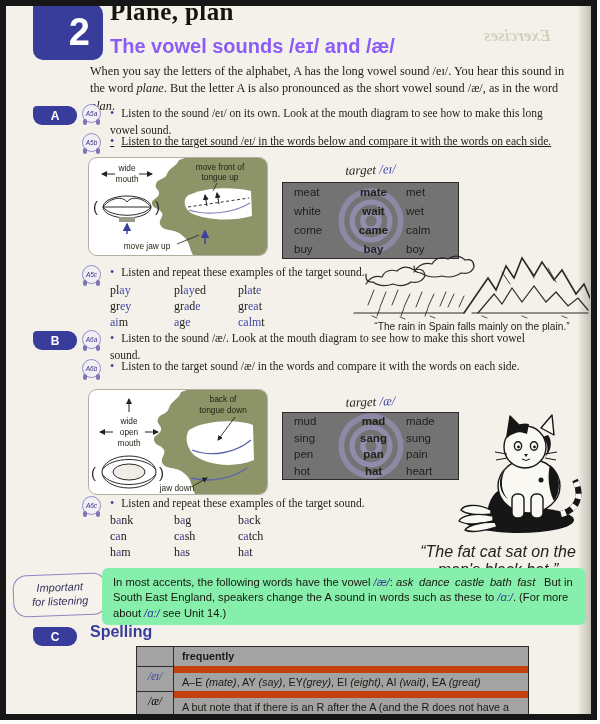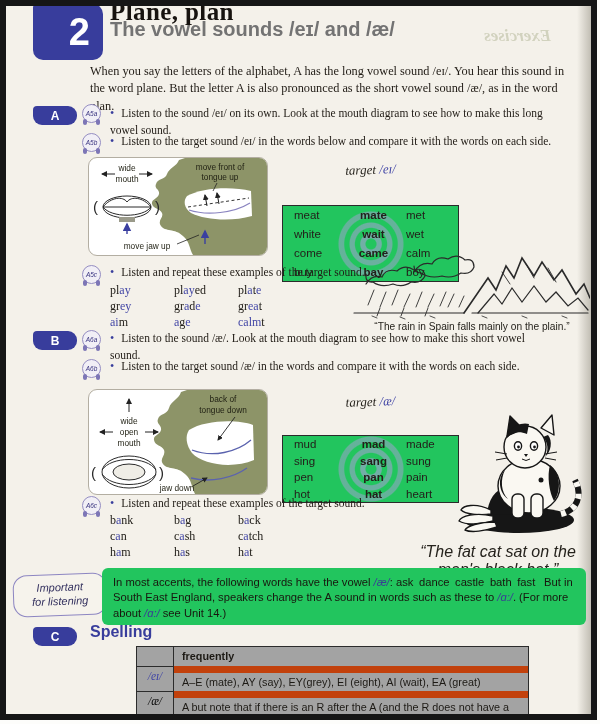--- a/index.html
+++ b/index.html
@@ -9,85 +9,85 @@
   .edge-shade{position:absolute;right:0;top:0;bottom:0;width:14px;
     background:linear-gradient(to right,rgba(110,105,90,0),rgba(110,105,90,.38));}
 
   .ghost{position:absolute;right:40px;top:20px;font:bold italic 17px "Liberation Serif",serif;
     color:#8d9468;opacity:.33;transform:scaleX(-1);}
 
   .unit-badge{position:absolute;left:27px;top:-2px;width:70px;height:56px;background:#383d9c;
     border-radius:4px 10px 10px 10px;color:#fff;display:flex;align-items:center;justify-content:flex-end;
     padding-right:13px;box-sizing:border-box;font-weight:bold;font-size:38px;}
   .title{position:absolute;left:104px;top:-8px;font:bold 25px "Liberation Serif",serif;color:#17130f;letter-spacing:.4px;}
-  .subtitle{position:absolute;left:104px;top:12px;font-weight:bold;font-size:20px;color:#737373;}
+  .subtitle{position:absolute;left:104px;top:29px;font-weight:bold;font-size:20px;color:#8b5cf6;}
 
   .intro{position:absolute;left:84px;top:57px;width:492px;margin:0;
     font-family:"Liberation Serif",serif;font-size:12.3px;line-height:1.42;color:#201b15;}
 
   .badge{position:absolute;width:44px;height:19px;background:#383d9c;border-radius:4px 9px 9px 9px;
     color:#fff;font-weight:bold;font-size:12px;display:flex;align-items:center;justify-content:center;}
   .badge.a{left:27px;top:100px;} .badge.b{left:27px;top:325px;} .badge.c{left:27px;top:621px;}
 
   .track{position:absolute;width:19px;height:19px;}
   .track .circ{position:absolute;inset:0;border:1px solid #958ec2;border-radius:50%;background:#f1eff6;
     display:flex;align-items:center;justify-content:center;font-style:italic;font-size:6.5px;color:#3a3580;}
   .track .cup{position:absolute;width:4px;height:6px;border-radius:2px;background:#7d76b6;bottom:-2px;}
   .track .cup.l{left:1px;} .track .cup.r{right:1px;}
   .t-a5a{left:76px;top:98px;} .t-a5b{left:76px;top:127px;} .t-a5c{left:76px;top:259px;}
   .t-a6a{left:76px;top:324px;} .t-a6b{left:76px;top:353px;} .t-a6c{left:76px;top:490px;}
 
   .bullet{position:absolute;left:104px;margin:0;font-family:"Liberation Serif",serif;
     font-size:11.5px;line-height:1.4;color:#201b15;}
   .bullet::before{content:"\2022";color:#383d9c;margin-right:7px;font-size:12px;}
-  .b-a5a{top:99px;width:445px;} .b-a5b{top:127px;width:482px;}
+  .b-a5a{top:99px;width:445px;} .b-a5b{top:127px;width:482px;text-decoration:underline;}
   .b-a6a{top:324px;width:438px;} .b-a6b{top:352px;width:482px;}
   .b-a5c{top:258px;width:420px;} .b-a6c{top:489px;width:420px;}
 
   .mouth{position:absolute;left:82px;width:178px;background:#fff;border:1px solid #b3ae a2;
     border:1px solid #b3aea2;border-radius:9px;overflow:hidden;}
   .mouth.m1{top:151px;height:97px;} .mouth.m2{top:383px;height:104px;text-align:center;}
   .mouth svg{display:block;width:100%;height:100%;}
   .dlab{font-family:"Liberation Sans",sans-serif;font-size:8.3px;fill:#1f1f12;}
 
   .theading{position:absolute;left:276px;width:177px;text-align:center;
     font:italic 13px "Liberation Serif",serif;color:#26231d;transform:rotate(-2deg);}
   .th1{top:156px;} .th2{top:388px;}
-  .ttable{position:absolute;left:276px;width:177px;border:1.3px solid #2b2b2b;background:#22c55e;
-    overflow:hidden;box-sizing:border-box;margin-top:23px;}
+  .ttable{position:absolute;left:276px;width:177px;border:1.3px solid #2b2b2b;background:#737373;
+    overflow:hidden;box-sizing:border-box;}
   .ttable.t1{top:176px;height:77px;} .ttable.t2{top:406px;height:68px;}
   .rings{position:absolute;left:50%;top:50%;width:76px;height:76px;transform:translate(-50%,-50%);
     border-radius:50%;z-index:0;background:radial-gradient(circle closest-side,
       rgba(167,159,214,0) 0 13%, rgba(167,159,214,.6) 16% 27%, rgba(167,159,214,0) 30% 41%,
       rgba(167,159,214,.55) 44% 55%, rgba(167,159,214,0) 58% 69%,
       rgba(167,159,214,.5) 72% 84%, rgba(167,159,214,0) 87%);}
   .trow{display:flex;align-items:center;height:25%;position:relative;z-index:1;}
   .tcell{font-size:11.5px;color:#23201b;}
   .tc0{width:58px;padding-left:11px;box-sizing:border-box;}
   .tc1{flex:1;text-align:center;font-weight:bold;}
   .tc2{width:52px;text-align:left;}
 
   .wgrid{position:absolute;left:104px;font-family:"Liberation Serif",serif;font-size:12px;color:#23201b;}
   .wg-a{top:276px;} .wg-b{top:506px;}
   .wrow{display:flex;height:16px;align-items:center;}
   .wcell{width:64px;}
   .hl{color:#4347a6;}
-  .it{}
+  .it{font-style:italic;}
 
   .rain{position:absolute;left:346px;top:244px;width:238px;height:70px;}
   .rain-cap{position:absolute;left:348px;top:315px;width:236px;font-size:10.2px;color:#26231d;text-align:center;}
   .cat{position:absolute;left:449px;top:404px;width:140px;height:132px;}
   .cat-cap{position:absolute;left:392px;top:537px;width:200px;font-size:16px;color:#26231d;text-align:center;font-style:italic;}
 
   .bubble{position:absolute;left:7px;top:568px;width:92px;height:40px;border:1.5px solid #8d86c2;
     border-radius:14px;background:#f6f3ec;display:flex;align-items:center;justify-content:center;
     text-align:center;font-style:italic;font-size:11px;color:#33305e;transform:rotate(-2deg);line-height:1.25;}
   .bubble::after{content:"";position:absolute;right:-9px;top:9px;width:13px;height:11px;background:#f6f3ec;
     border-right:1.5px solid #8d86c2;border-top:1.5px solid #8d86c2;transform:skewX(-38deg);}
-  .note{position:absolute;left:96px;top:562px;width:484px;height:57px;background:#22c55e;border-radius:6px;
+  .note{position:absolute;left:96px;top:562px;width:484px;height:57px;background:#86efac;border-radius:6px;
     padding:7px 11px;box-sizing:border-box;font-size:11.2px;line-height:1.38;color:#18160e;}
   .note .hl{color:#3a3e95;font-style:italic;}
 
   .spelling-h{position:absolute;left:84px;top:617px;font-weight:bold;font-size:16px;color:#383d9c;}
   .sptable{position:absolute;left:82px;top:640px;width:393px;border:1.5px solid #2b2b2b;background:#a3a3a3;
     display:grid;grid-template-columns:37px 1fr;box-sizing:border-box;margin-left:48px;}
   .spc{padding:2px 8px;font-size:10.8px;color:#1d1a15;line-height:1.35;border-top:7px solid #c2410c;}
   .spc.hd{border-top:none;}
   .sph{font:italic 11.5px "Liberation Serif",serif;display:flex;align-items:flex-start;justify-content:center;
     padding-top:3px;border-right:1px solid #2b2b2b;border-top:1px solid #2b2b2b;}

